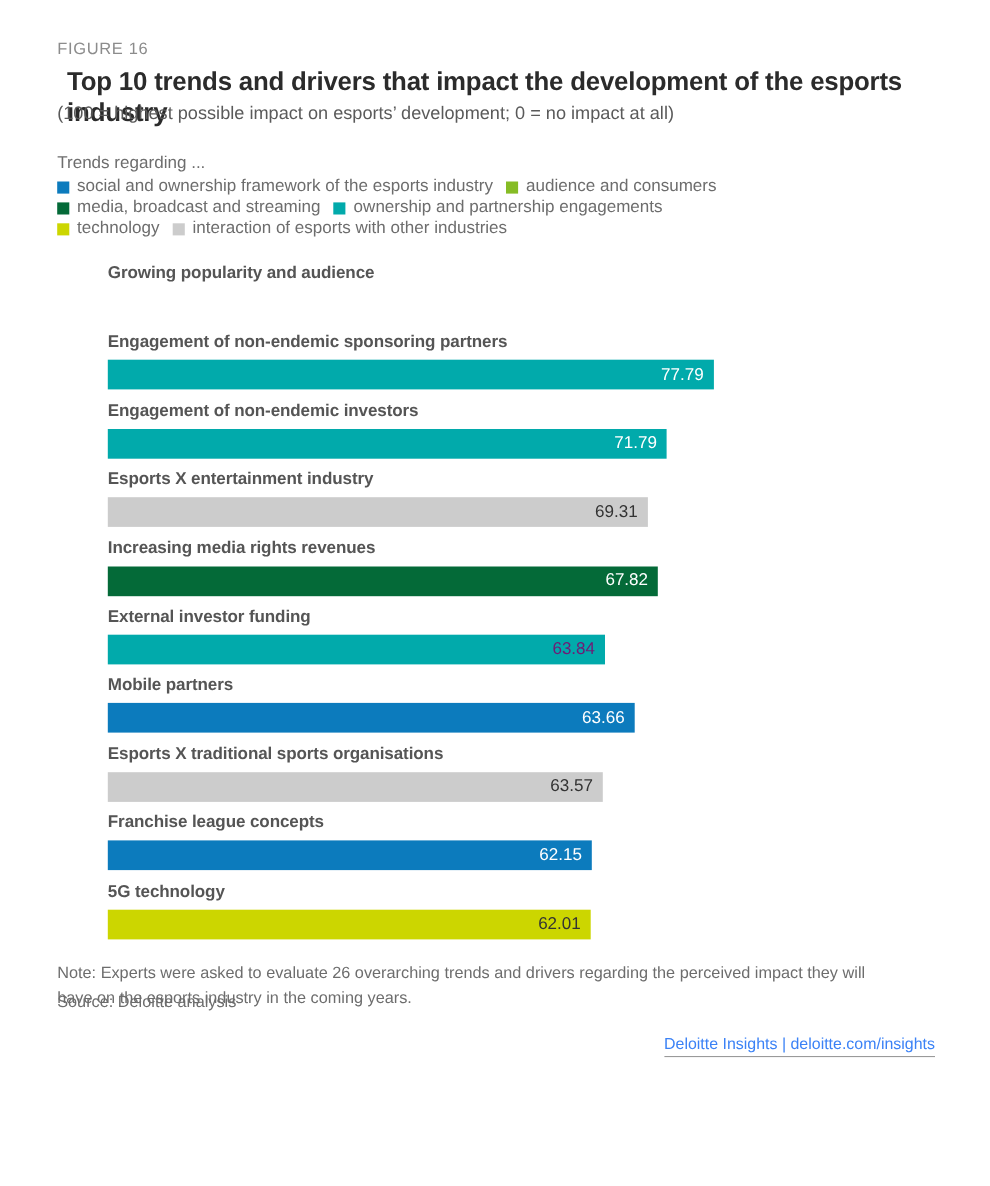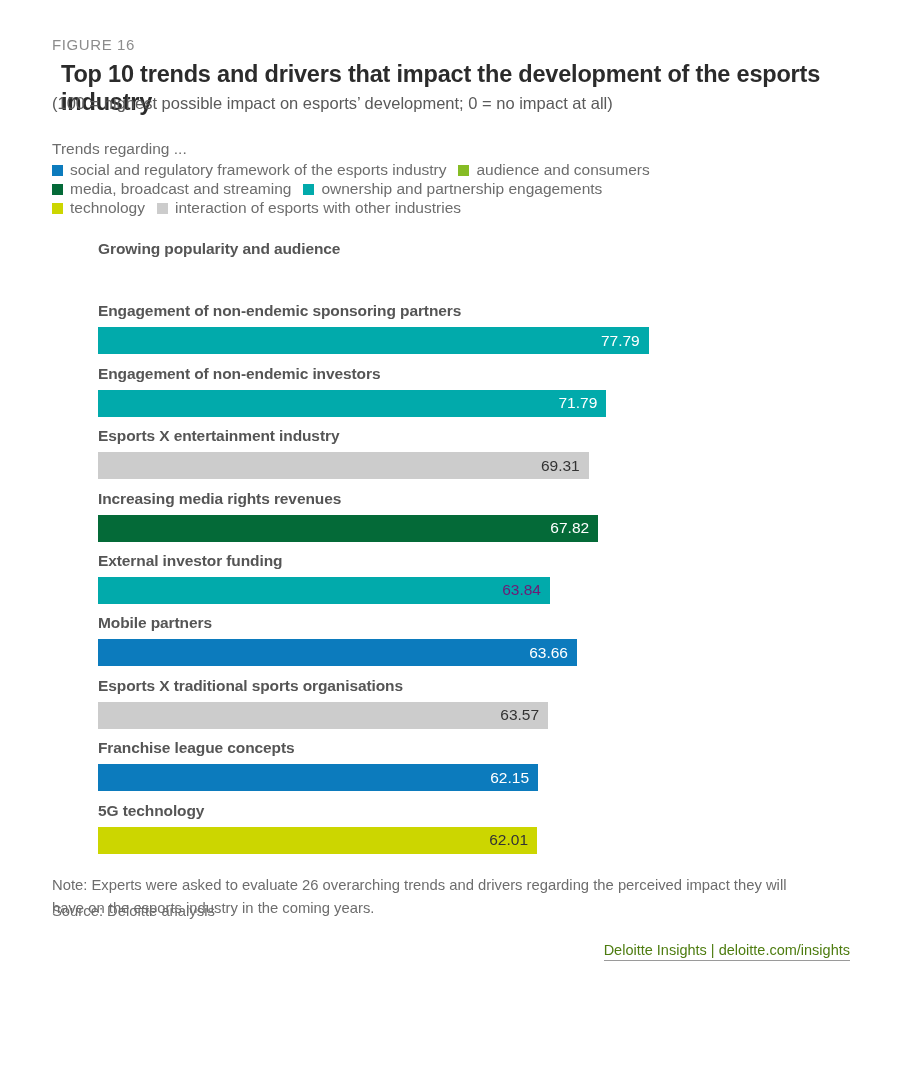--- a/index.html
+++ b/index.html
@@ -148,42 +148,42 @@
     top: 903px;
     font-size: 14.8px;
     color: #6d6d6d;
     text-align: right;
   }
   .footer-brand {
     position: absolute;
     right: 50px;
     top: 942px;
     font-size: 14.5px;
-    color: #4d7c0f;
+    color: #3b82f6;
     border-bottom: 1px solid #9a9a9a;
     padding-bottom: 2px;
     white-space: nowrap;
   }
 </style>
 </head>
 <body>
 
 <div id="figure-root">
 
   <div class="fig-label">FIGURE 16</div>
   <div class="fig-title">Top 10 trends and drivers that impact the development of the esports industry</div>
   <div class="fig-subtitle">(100 = highest possible impact on esports’ development; 0 = no impact at all)</div>
 
   <div class="legend">
     <div class="legend-title">Trends regarding ...</div>
     <div id="legend-rows">
         <div class="legend-row">
           <div class="legend-item">
             <span class="legend-swatch" style="background: rgb(12, 123, 189);"></span>
-            <span class="legend-text">social and regulatory framework of the esports industry</span>
+            <span class="legend-text">social and ownership framework of the esports industry</span>
           </div>
           <div class="legend-item">
             <span class="legend-swatch" style="background: rgb(134, 188, 37);"></span>
             <span class="legend-text">audience and consumers</span>
           </div>
         </div>
         <div class="legend-row">
           <div class="legend-item">
             <span class="legend-swatch" style="background: rgb(4, 106, 56);"></span>
             <span class="legend-text">media, broadcast and streaming</span>

